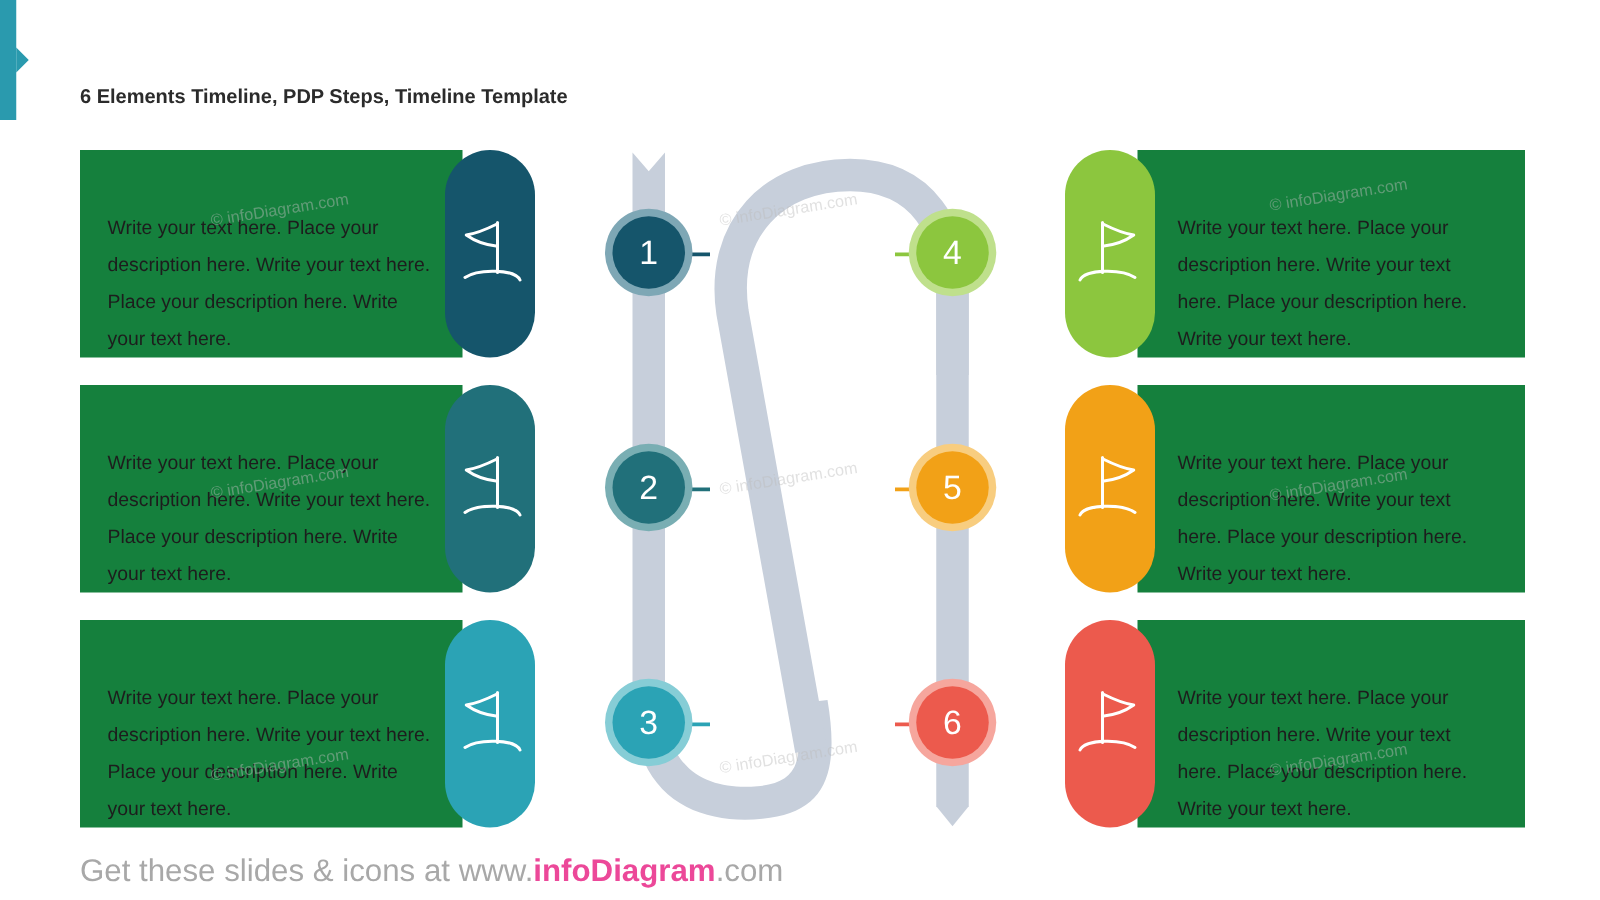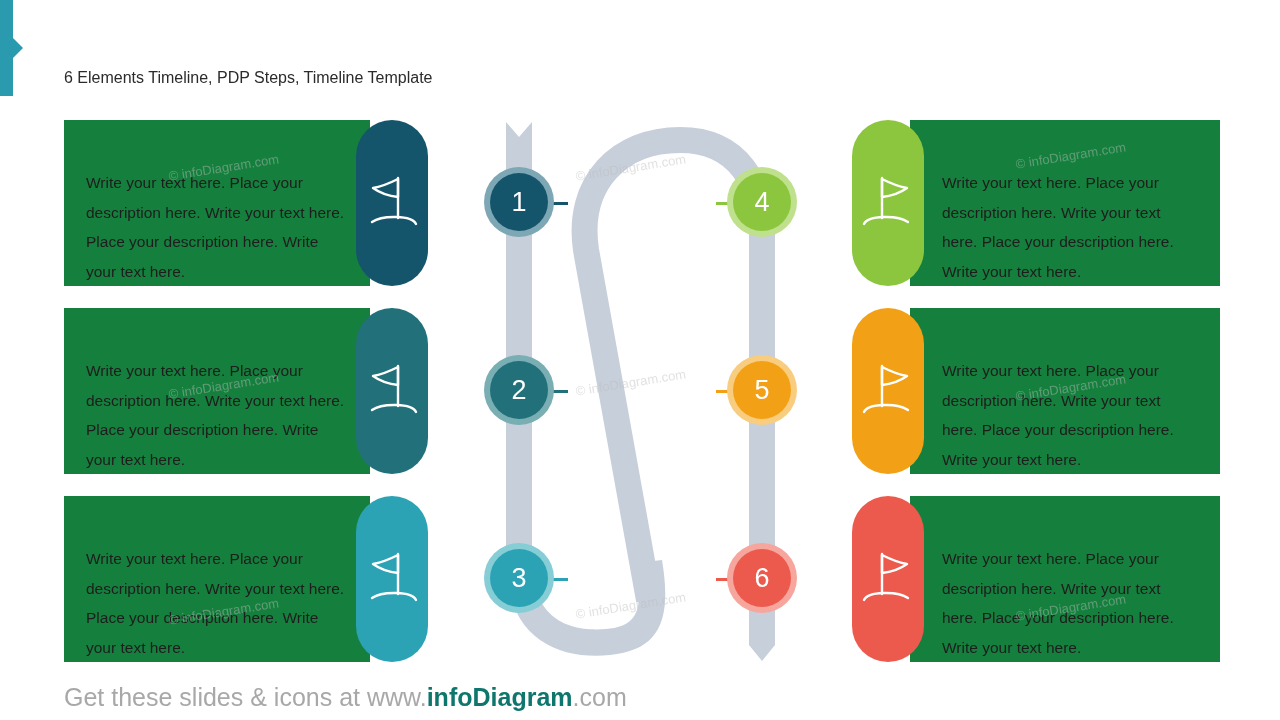--- a/index.html
+++ b/index.html
@@ -47,21 +47,21 @@
     font-weight: 400;
     color: #1b1b1b;
     letter-spacing: -0.3px;
     white-space: nowrap;
   }
   .page-subtitle {
     position: absolute;
     left: 64px;
     top: 69px;
     font-size: 16px;
-    font-weight: 400;
+    font-weight: 700;
     color: #2b2b2b;
     white-space: nowrap;
   }
 
   
   .road-svg {
     position: absolute;
     left: 0; top: 0;
     width: 1280px; height: 720px;
     pointer-events: none;
@@ -174,21 +174,21 @@
   
   .footer {
     position: absolute;
     left: 64px;
     bottom: 8px;
     font-size: 25px;
     color: #a8a8a8;
     font-weight: 400;
     white-space: nowrap;
   }
-  .footer .brand { font-weight: 700; color: #0f766e; }
+  .footer .brand { font-weight: 700; color: #ec4899; }
 </style>
 </head>
 <body>
 
 <div id="slide">
 
   <div class="accent-bar" style="background: rgb(42, 154, 174);"></div>
   <div class="accent-notch" style="border-left-color: rgb(42, 154, 174);"></div>
 
   <div class="page-subtitle">6 Elements Timeline, PDP Steps, Timeline Template</div>

